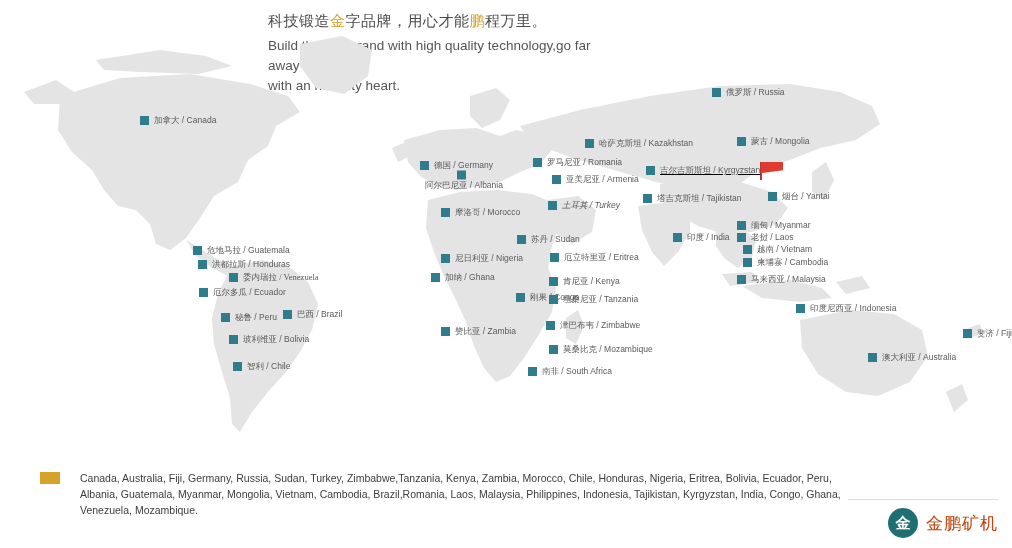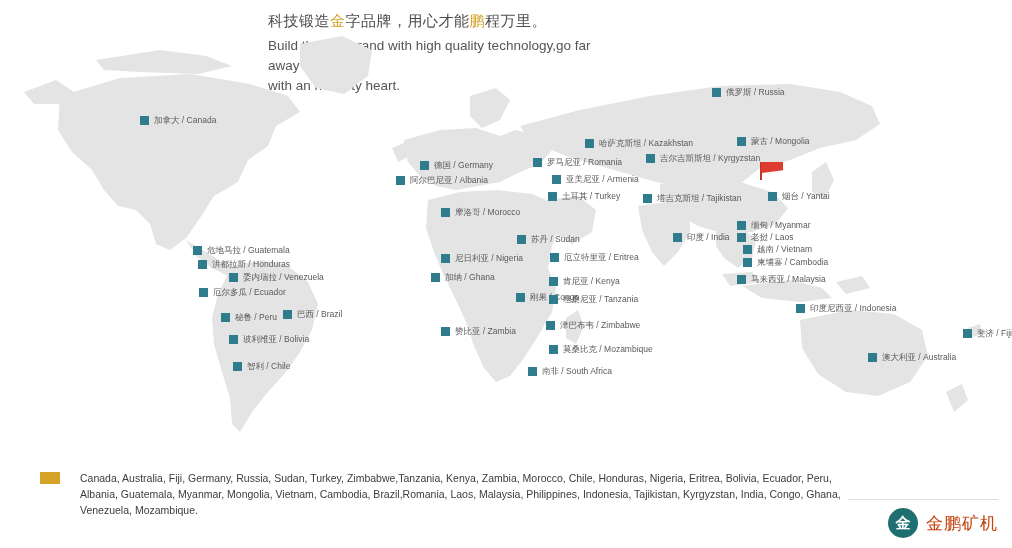--- a/index.html
+++ b/index.html
@@ -179,37 +179,37 @@
         <span class="lbl">蒙古 / Mongolia</span>
       </div>
       <div class="marker right" style="left: 420px; top: 165px;">
         <span class="dot"></span>
         <span class="lbl">德国 / Germany</span>
       </div>
       <div class="marker right" style="left: 533px; top: 162px;">
         <span class="dot"></span>
         <span class="lbl">罗马尼亚 / Romania</span>
       </div>
-      <div class="marker right" style="left: 646px; top: 158px;">
+      <div class="marker right" style="left: 646px; top: 170px; text-decoration: underline;">
         <span class="dot"></span>
         <span class="lbl">吉尔吉斯斯坦 / Kyrgyzstan</span>
       </div>
-      <div class="marker right" style="left: 396px; top: 180px;">
+      <div class="marker right" style="left: 420px; top: 180px; flex-direction: column;">
         <span class="dot"></span>
         <span class="lbl">阿尔巴尼亚 / Albania</span>
       </div>
       <div class="marker right" style="left: 552px; top: 179px;">
         <span class="dot"></span>
         <span class="lbl">亚美尼亚 / Armenia</span>
       </div>
       <div class="marker right" style="left: 768px; top: 196px;">
         <span class="dot"></span>
         <span class="lbl">烟台 / Yantai</span>
       </div>
-      <div class="marker right" style="left: 548px; top: 196px;">
+      <div class="marker right" style="left: 548px; top: 205px; font-style: italic;">
         <span class="dot"></span>
         <span class="lbl">土耳其 / Turkey</span>
       </div>
       <div class="marker right" style="left: 643px; top: 198px;">
         <span class="dot"></span>
         <span class="lbl">塔吉克斯坦 / Tajikistan</span>
       </div>
       <div class="marker right" style="left: 441px; top: 212px;">
         <span class="dot"></span>
         <span class="lbl">摩洛哥 / Morocco</span>
@@ -255,21 +255,21 @@
         <span class="lbl">加纳 / Ghana</span>
       </div>
       <div class="marker right" style="left: 549px; top: 281px;">
         <span class="dot"></span>
         <span class="lbl">肯尼亚 / Kenya</span>
       </div>
       <div class="marker right" style="left: 743px; top: 262px;">
         <span class="dot"></span>
         <span class="lbl">柬埔寨 / Cambodia</span>
       </div>
-      <div class="marker right" style="left: 229px; top: 277px;">
+      <div class="marker right" style="left: 229px; top: 277px; font-family: Liberation Serif, serif;">
         <span class="dot"></span>
         <span class="lbl">委内瑞拉 / Venezuela</span>
       </div>
       <div class="marker right" style="left: 737px; top: 279px;">
         <span class="dot"></span>
         <span class="lbl">马来西亚 / Malaysia</span>
       </div>
       <div class="marker right" style="left: 199px; top: 292px;">
         <span class="dot"></span>
         <span class="lbl">厄尔多瓜 / Ecuador</span>

